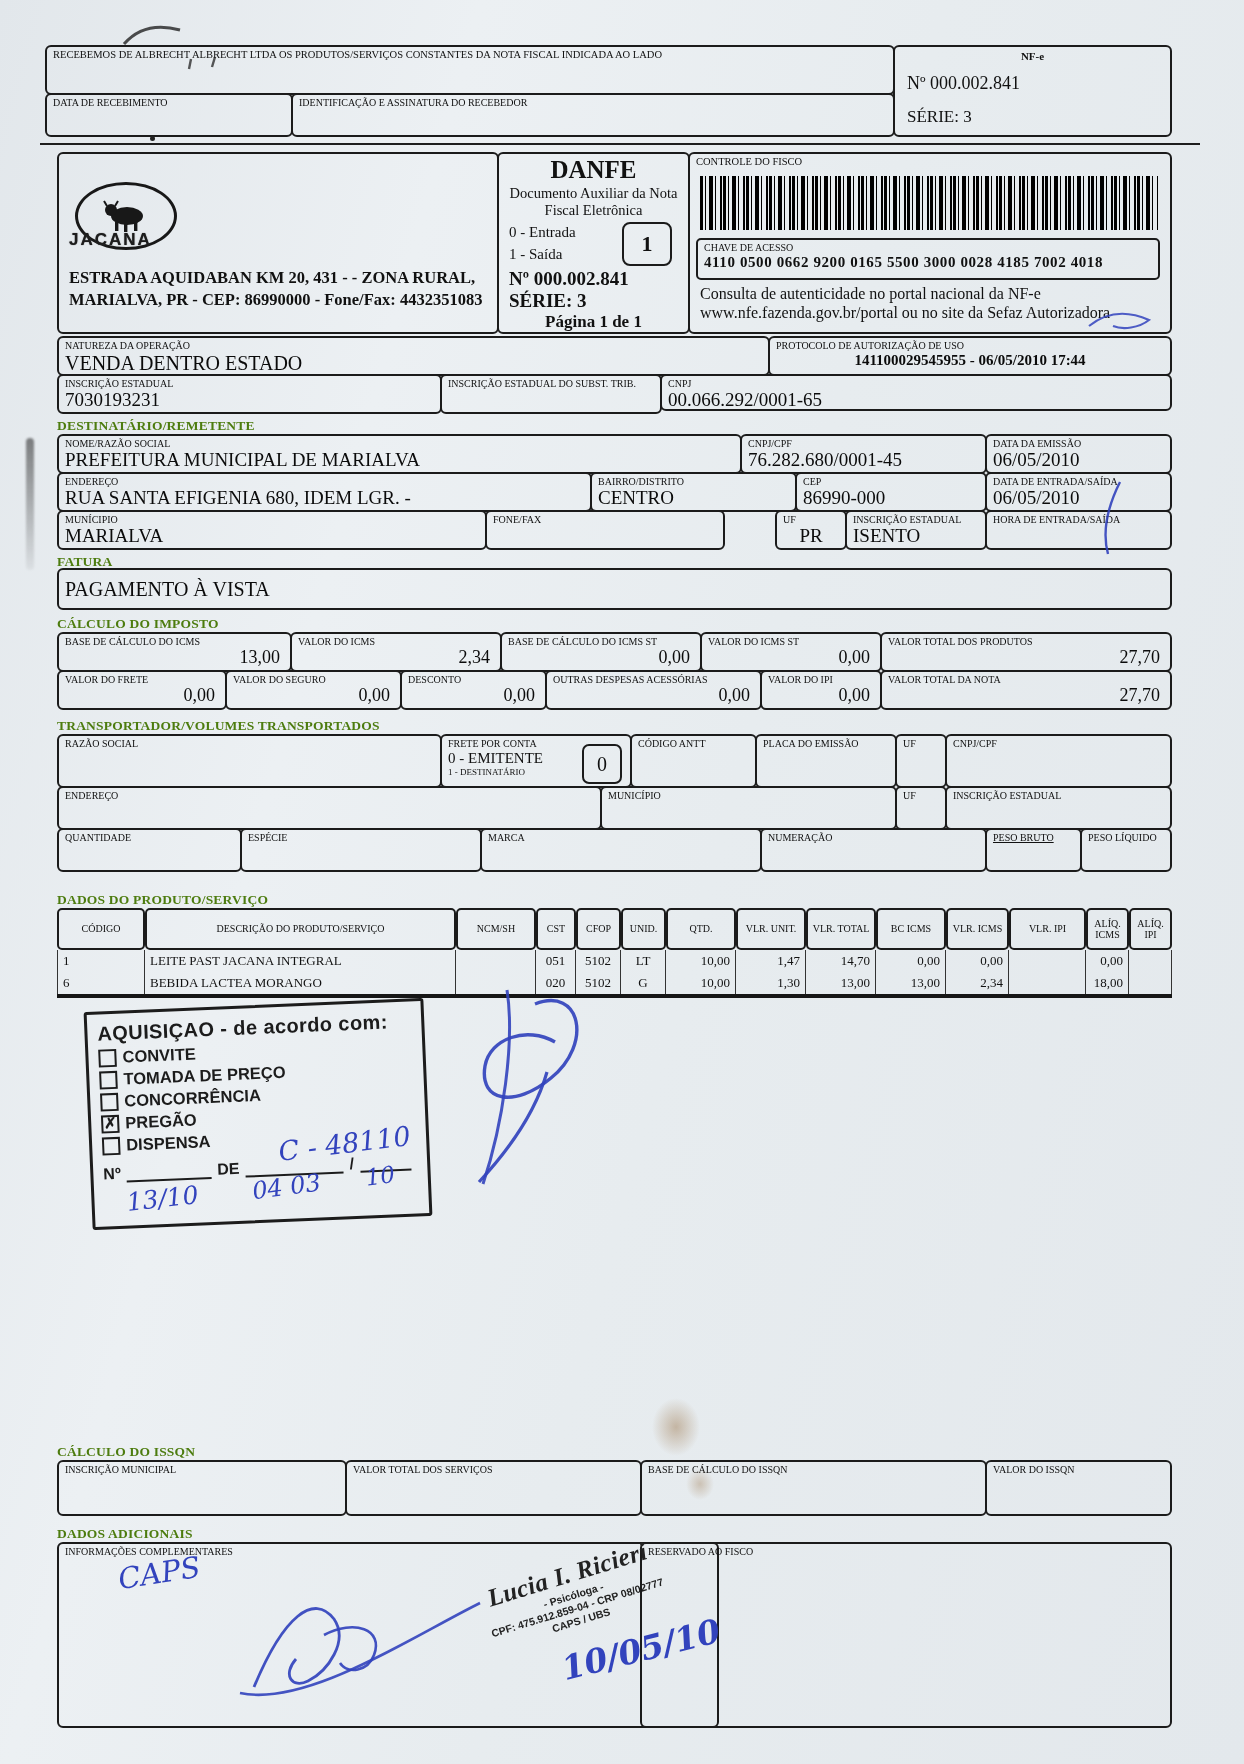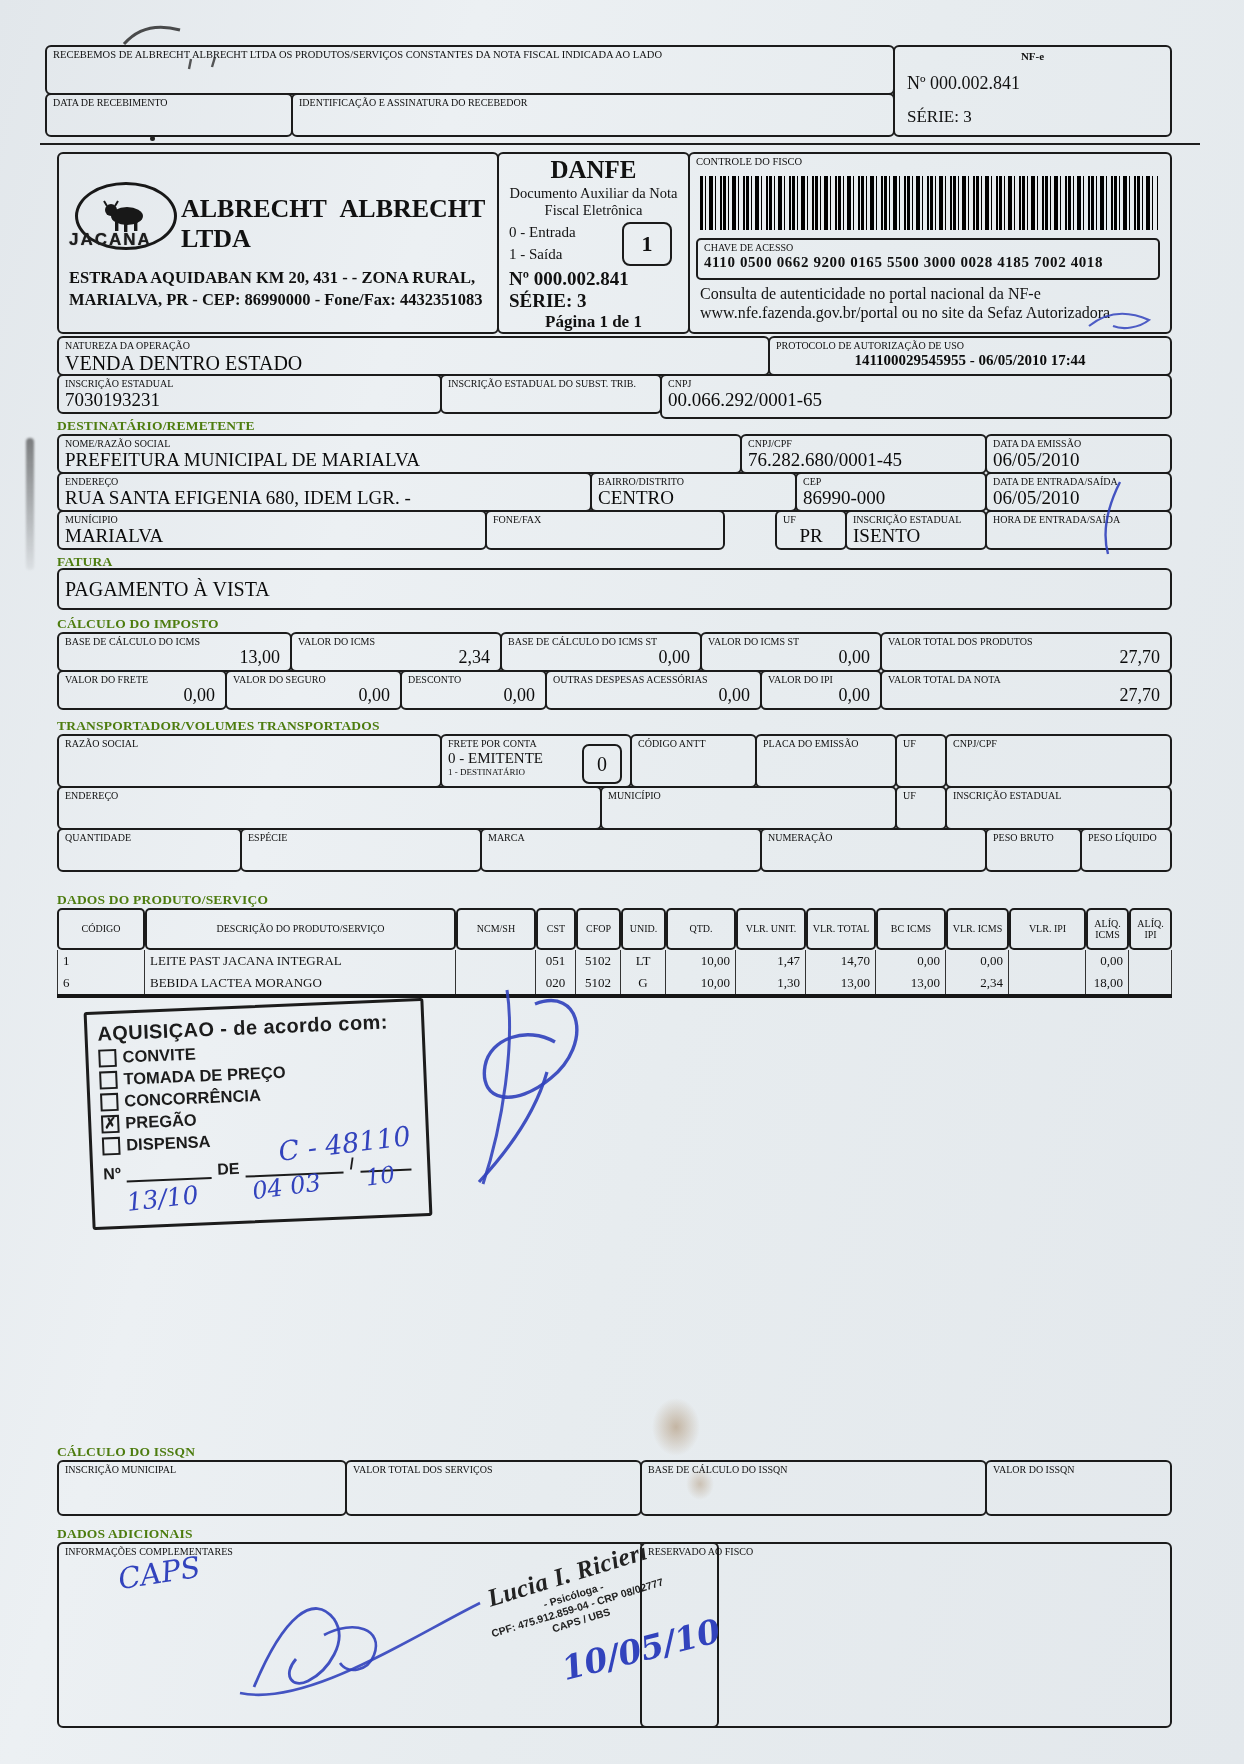--- a/index.html
+++ b/index.html
@@ -75,21 +75,20 @@
     <svg width="58" height="36" viewBox="0 0 58 36">
       <ellipse cx="30" cy="18" rx="16" ry="9" fill="#181818"></ellipse>
       <circle cx="14" cy="12" r="6" fill="#181818"></circle>
       <rect x="18" y="24" width="3.4" height="9" fill="#181818"></rect>
       <rect x="27" y="25" width="3.4" height="9" fill="#181818"></rect>
       <rect x="37" y="24" width="3.4" height="9" fill="#181818"></rect>
       <path d="M10 8 L7 3 M18 8 L21 3" stroke="#181818" stroke-width="2"></path>
     </svg>
   </div>
   <span class="abs" style="left:10px;top:76px;font:bold 17px 'Liberation Sans',sans-serif;letter-spacing:2px;color:#1d1d1d;text-shadow:0 0 1px #444;">JACANA</span>
-  <span class="abs" style="left:122px;top:40px;font:bold 26px 'Liberation Serif',serif;word-spacing:8px;">ALBRECHT  ALBRECHT LTDA</span>
   <span class="abs" style="left:10px;top:114px;font:bold 16.5px 'Liberation Serif',serif;">ESTRADA  AQUIDABAN KM 20, 431 - - ZONA RURAL,</span>
   <span class="abs" style="left:10px;top:136px;font:bold 16.5px 'Liberation Serif',serif;">MARIALVA, PR - CEP: 86990000 - Fone/Fax: 4432351083</span>
 </div>
 
 <div class="fb" style="left:497px;top:152px;width:193px;height:182px;">
   <span class="abs" style="left:0;right:0;top:2px;text-align:center;font:bold 25px 'Liberation Serif',serif;">DANFE</span>
   <span class="abs" style="left:0;right:0;top:31px;text-align:center;font:14.5px 'Liberation Serif',serif;">Documento Auxiliar da Nota</span>
   <span class="abs" style="left:0;right:0;top:48px;text-align:center;font:14.5px 'Liberation Serif',serif;">Fiscal Eletrônica</span>
   <span class="abs" style="left:10px;top:70px;font:15px 'Liberation Serif',serif;">0 - Entrada</span>
   <span class="abs" style="left:10px;top:92px;font:15px 'Liberation Serif',serif;">1 - Saída</span>
@@ -124,21 +123,21 @@
 </div>
 
 <div class="fb" style="left:57px;top:374px;width:385px;height:40px;">
   <span class="lbl">INSCRIÇÃO ESTADUAL</span>
   <span class="val">7030193231</span>
 </div>
 <div class="fb" style="left:440px;top:374px;width:222px;height:40px;">
   <span class="lbl">INSCRIÇÃO ESTADUAL DO SUBST. TRIB.</span>
   <span class="val"></span>
 </div>
-<div class="fb" style="left:660px;top:374px;width:512px;height:45px;">
+<div class="fb" style="left:660px;top:374px;width:512px;height:37px;">
   <span class="lbl">CNPJ</span>
   <span class="val">00.066.292/0001-65</span>
 </div>
 
 <span class="sect" style="left:57px;top:418px;">DESTINATÁRIO/REMETENTE</span>
 <div class="fb" style="left:57px;top:434px;width:685px;height:40px;">
   <span class="lbl">NOME/RAZÃO SOCIAL</span>
   <span class="val">PREFEITURA  MUNICIPAL  DE  MARIALVA</span>
 </div>
 <div class="fb" style="left:740px;top:434px;width:247px;height:40px;">
@@ -281,21 +280,21 @@
 </div>
 <div class="fb" style="left:240px;top:828px;width:242px;height:44px;">
   <span class="lbl">ESPÉCIE</span>
 </div>
 <div class="fb" style="left:480px;top:828px;width:282px;height:44px;">
   <span class="lbl">MARCA</span>
 </div>
 <div class="fb" style="left:760px;top:828px;width:227px;height:44px;">
   <span class="lbl">NUMERAÇÃO</span>
 </div>
-<div class="fb" style="left:985px;top:828px;width:97px;height:44px;">
+<div class="fb" style="left:985px;top:828px;width:97px;height:44px;text-decoration:underline;">
   <span class="lbl">PESO BRUTO</span>
 </div>
 <div class="fb" style="left:1080px;top:828px;width:92px;height:44px;">
   <span class="lbl">PESO LÍQUIDO</span>
 </div>
 
 <span class="sect" style="left:57px;top:892px;">DADOS DO PRODUTO/SERVIÇO</span>
 <div class="thead" style="left:57px;top:908px;height:42px;">
   <div class="th c0">CÓDIGO</div>
   <div class="th c1">DESCRIÇÃO DO PRODUTO/SERVIÇO</div>

